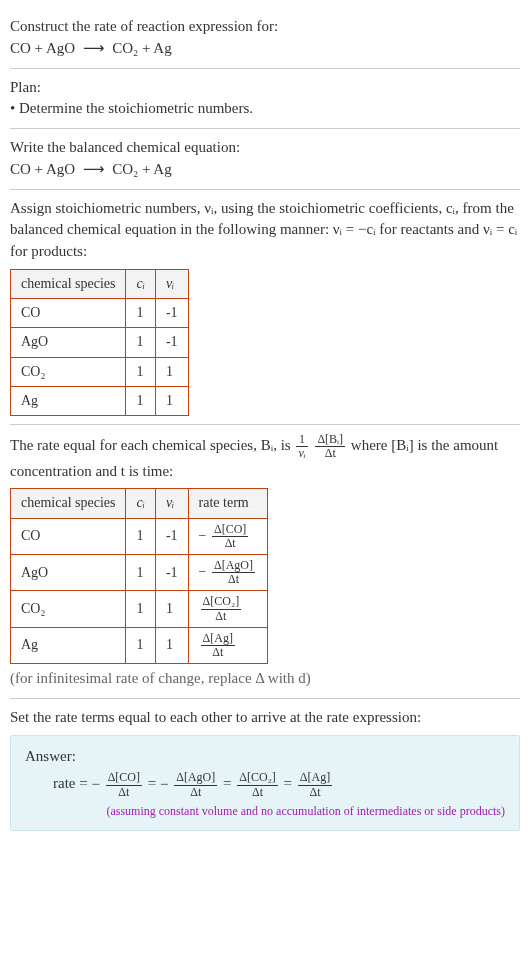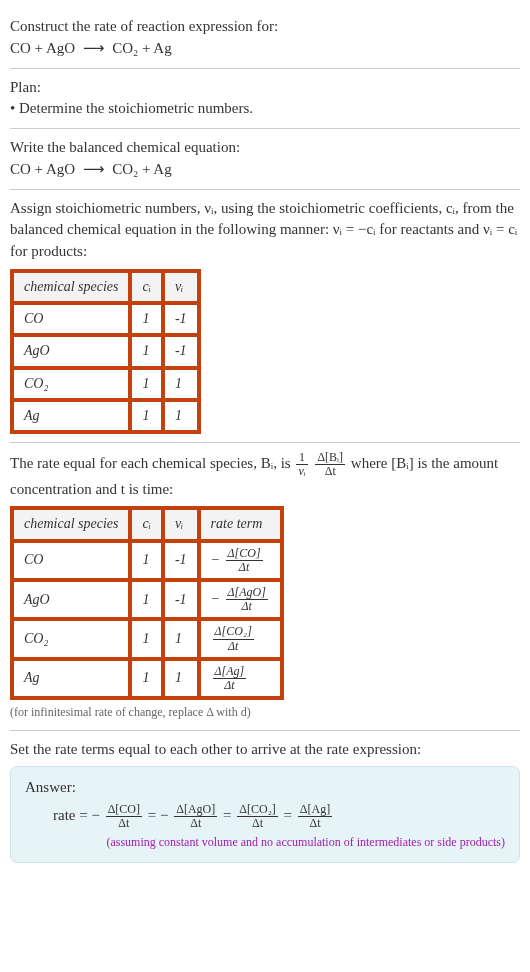--- a/index.html
+++ b/index.html
@@ -20,51 +20,50 @@
   .section:last-of-type { border-bottom: none; }
   .eq {
     font-family: Georgia, serif;
   }
   table.data {
     border-collapse: collapse;
     margin-top: 6px;
     font-size: 14px;
   }
   table.data th, table.data td {
-    border: 4px solid #c2410c;
+    border: 1px solid #c2410c;
     padding: 4px 10px;
     text-align: left;
     vertical-align: middle;
-    font-style: italic;
   }
   table.data th {
     background: #f3f3f3;
     font-weight: normal;
   }
   .ital { font-style: italic; }
   .frac {
     display: inline-block;
     vertical-align: middle;
     text-align: center;
     font-size: 12px;
     line-height: 1.1;
     margin: 0 2px;
   }
   .frac .num { display:block; border-bottom:1px solid #333; padding:0 2px;}
   .frac .den { display:block; padding:0 2px;}
   .small-note {
-    font-size: 12px;
+    font-size: 15px;
     color: #666;
     margin-top: 4px;
     font-family: Liberation Serif, serif;
   }
   .answer-box {
     background: #e6f3f7;
     border: 1px solid #cde4ec;
-    border-radius: 7px;
+    border-radius: 2px;
     padding: 10px 14px;
     margin-top: 6px;
   }
   .answer-box .ans-label { margin-bottom: 4px; }
   .answer-box .assume {
     font-size: 12px;
     color: #a21caf;
     margin-top: 4px;
     text-align: right;
   }

